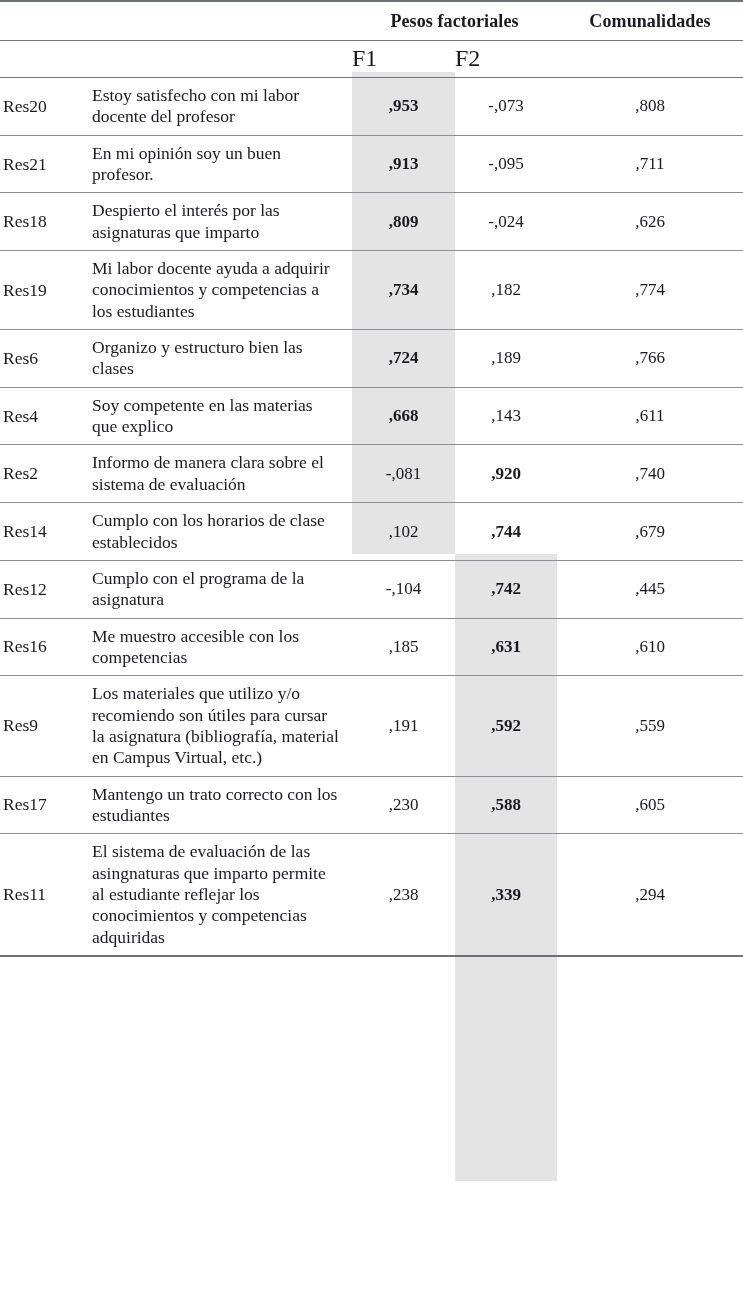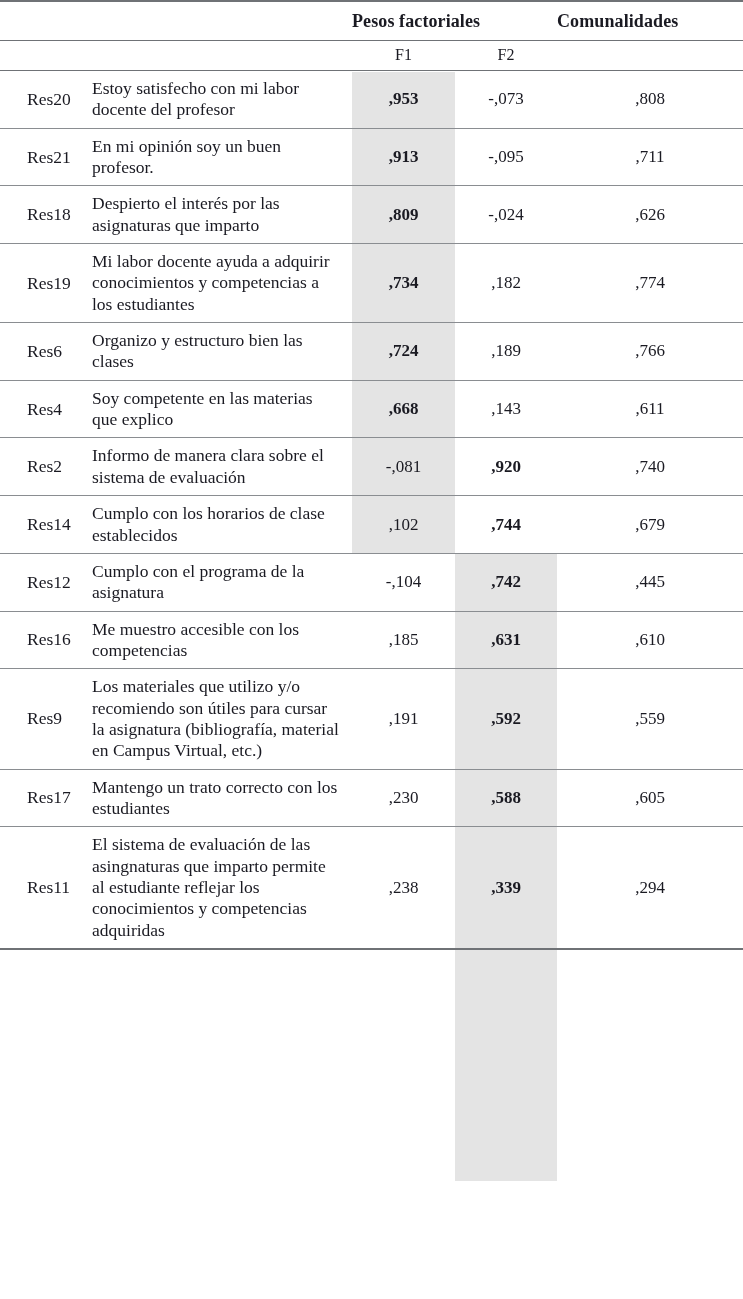--- a/index.html
+++ b/index.html
@@ -39,30 +39,30 @@
   col.c-f2     { width: 102px; }
   col.c-com    { width: 186px; }
 
   
   thead tr.head-top th {
     border-top: 2.5px solid #6f7276;
     border-bottom: 1.5px solid #6f7276;
     font-weight: bold;
     font-size: 18px;
     padding: 8px 0 8px 0;
-    text-align: left;
+    text-align: center;
     letter-spacing: 0.1px;
     height: 22px;
   }
   thead tr.head-sub th {
     border-bottom: 1.5px solid #6f7276;
     font-weight: normal;
-    font-size: 16px;
+    font-size: 24px;
     padding: 4px 0 5px 0;
-    text-align: center;
+    text-align: left;
     height: 20px;
   }
   th.blank-head {
     border-top: 2.5px solid #6f7276;
     border-bottom: 1.5px solid #6f7276;
   }
   thead tr.head-sub th.blank-sub {
     border-bottom: 1.5px solid #6f7276;
   }
 
@@ -71,21 +71,21 @@
     border-bottom: 1.2px solid #8a8d91;
     vertical-align: middle;
     padding: 7px 0;
   }
   tbody tr:last-child td {
     border-bottom: 2.5px solid #6f7276;
   }
 
   td.code {
     text-align: left;
-    padding-left: 27px;
+    padding-left: 3px;
     font-size: 17.5px;
     white-space: nowrap;
   }
   td.item {
     text-align: left;
     padding-left: 8px;
     padding-right: 12px;
     line-height: 1.22;
     font-size: 17.5px;
   }

